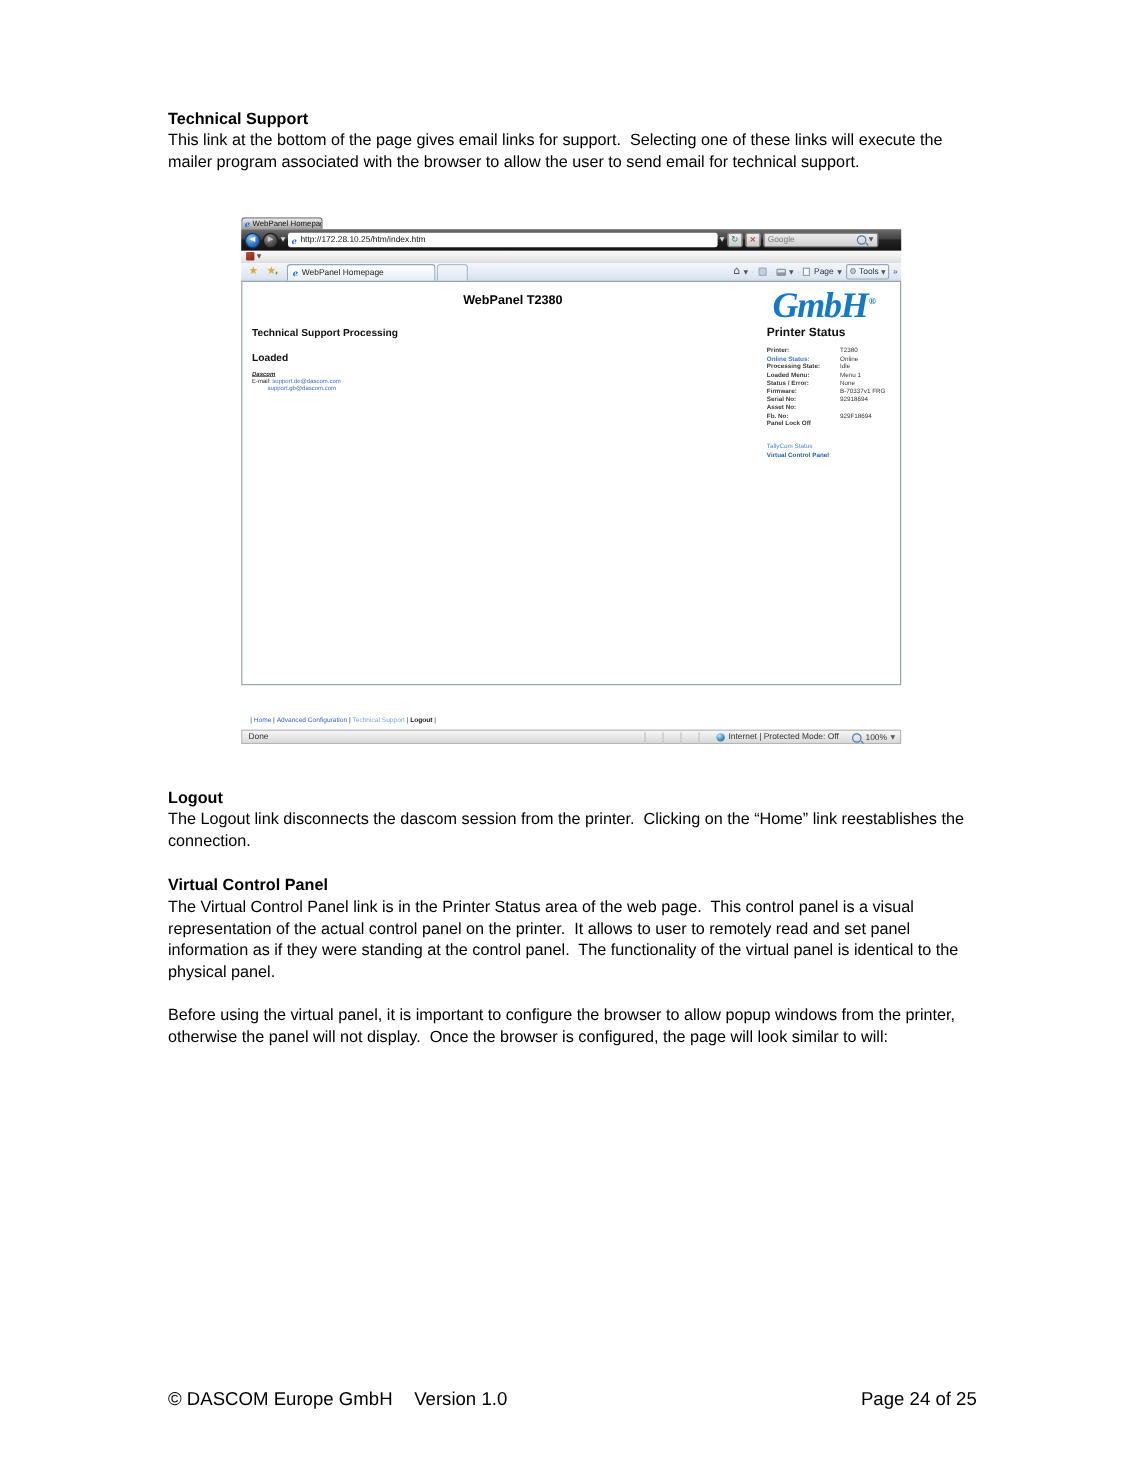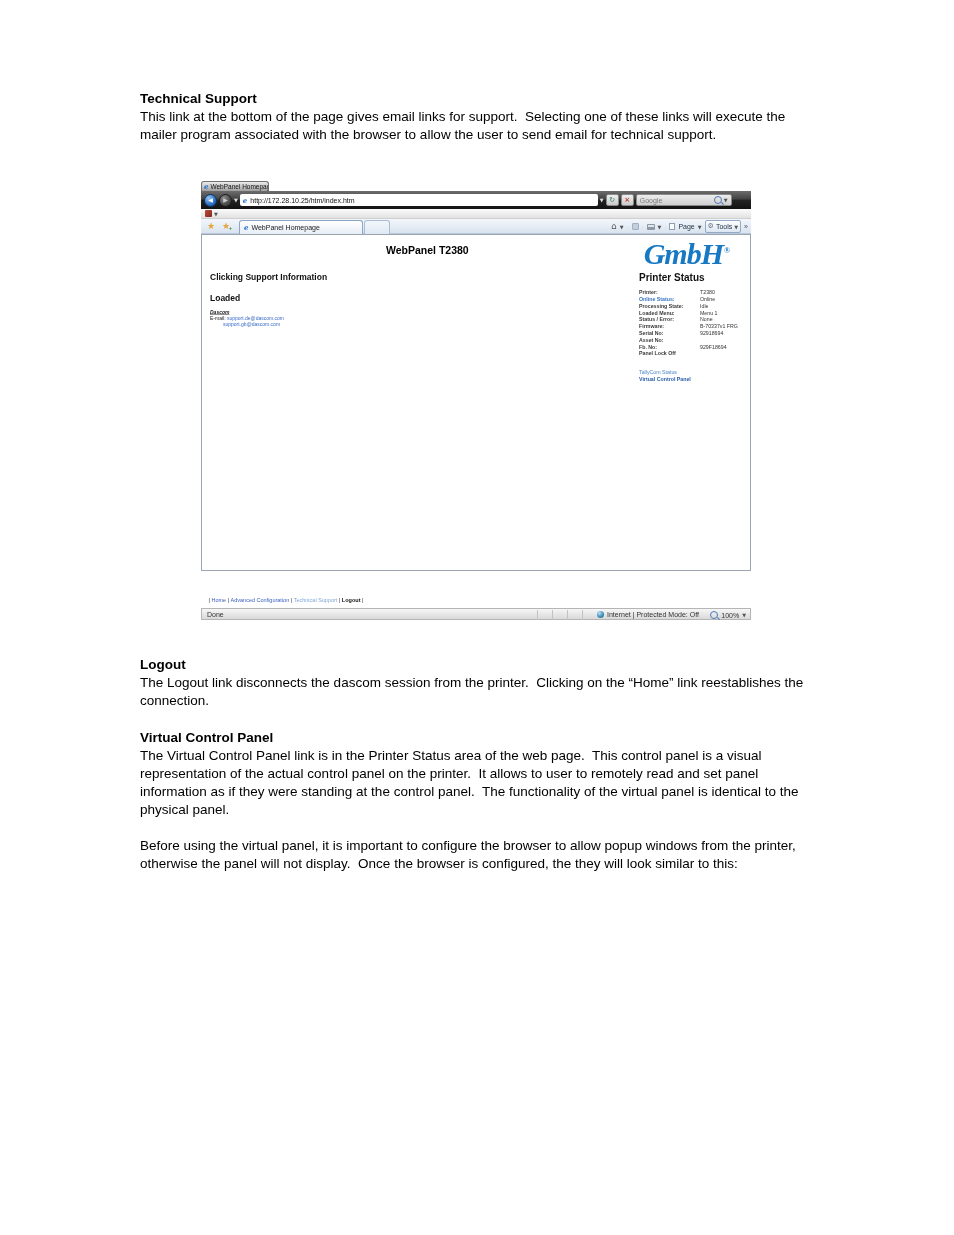--- a/index.html
+++ b/index.html
@@ -202,21 +202,21 @@
           <span class="tiny-caret">▼</span>
         </span>
         <span class="overflow-chevron">»</span>
       </span>
     </div>
 
     <div class="viewport">
       <div class="wp-title">WebPanel T2380</div>
       <div class="tally"><span>GmbH</span><span class="reg">®</span></div>
 
-      <div class="sup-title">Clicking Support Information</div>
+      <div class="sup-title">Technical Support Processing</div>
       <div class="contact-h">Loaded</div>
 
       <div class="contact-tiny">
         <div class="company">Dascom</div>
         <div>
           <span>E-mail:</span>
           <span class="mail-link">support.de@dascom.com</span>
         </div>
         <div class="mail-indent">
           <span class="mail-link">support.gb@dascom.com</span>
@@ -295,17 +295,24 @@
   </div>
 
   <div class="doc-section" style="top:656px;">
     <div class="doc-heading">Logout</div>
     <div class="doc-body">The Logout link disconnects the dascom session from the printer.  Clicking on the “Home” link reestablishes the connection.</div>
   </div>
 
   <div class="doc-section" style="top:729px;">
     <div class="doc-heading">Virtual Control Panel</div>
     <div class="doc-body">The Virtual Control Panel link is in the Printer Status area of the web page.  This control panel is a visual representation of the actual control panel on the printer.  It allows to user to remotely read and set panel information as if they were standing at the control panel.  The functionality of the virtual panel is identical to the physical panel.</div>
-    <div class="doc-body">Before using the virtual panel, it is important to configure the browser to allow popup windows from the printer, otherwise the panel will not display.  Once the browser is configured, the they will look similar to this:</div>
-  </div>
-
+    <div class="doc-body">Before using the virtual panel, it is important to configure the browser to allow popup windows from the printer, otherwise the panel will not display.  Once the browser is configured, the page will look similar to will:</div>
+  </div>
+
+  <div class="doc-footer">
+    <span class="left-group">
+      <span>© DASCOM Europe GmbH</span>
+      <span>Version 1.0</span>
+    </span>
+    <span>Page 24 of 25</span>
+  </div>
 
 </div>
 
 </body></html>

